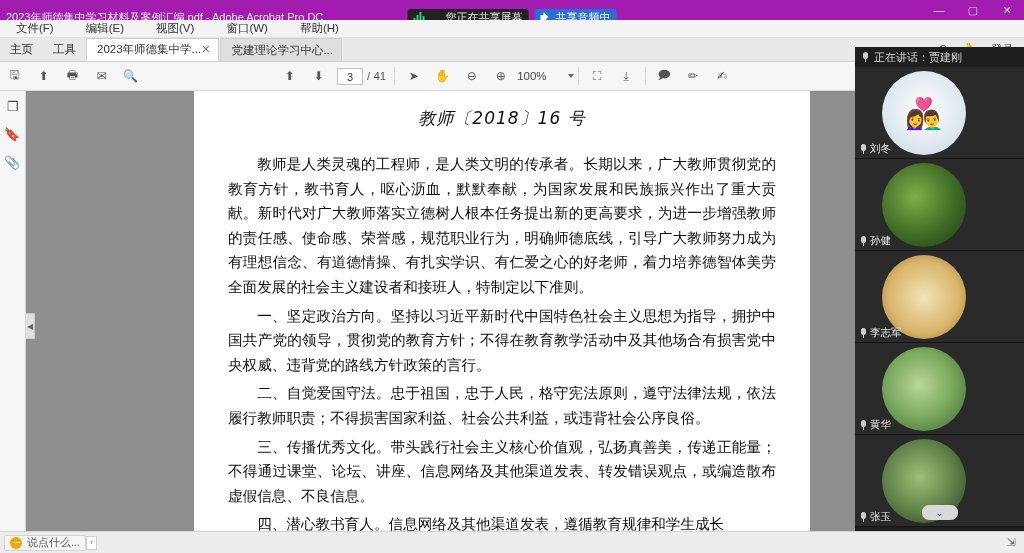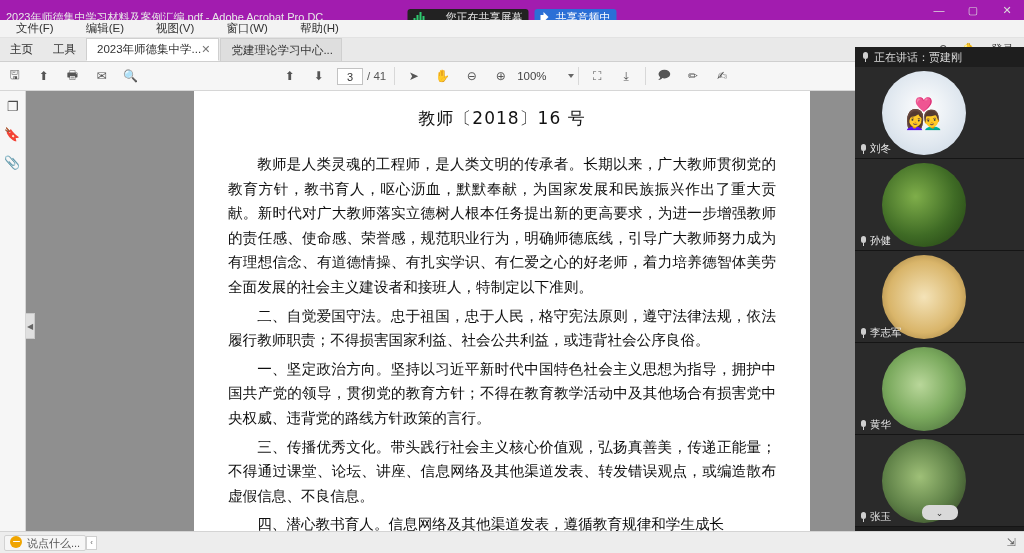--- a/index.html
+++ b/index.html
@@ -139,21 +139,21 @@
   .docarea {
     position: absolute; top: 91px; left: 26px; right: 169px; bottom: 0;
     background: #8f8f8f; overflow: hidden;
   }
   .page {
     position: absolute; left: 168px; top: 0; width: 616px; height: 560px;
     background: #ffffff;
   }
   .doc-title {
     text-align: center; font-family: "DejaVu Sans", sans-serif;
-    font-size: 17px; color: #111; margin-top: 16px; letter-spacing: 1px;
+    font-size: 17px; color: #111; margin-top: 16px; letter-spacing: 1px; font-style: italic;
   }
   .doc-body { padding: 0 34px; margin-top: 22px; }
   .doc-body p {
     font-family: "DejaVu Sans", sans-serif;
     font-size: 14.6px; line-height: 24.6px; color: #0f0f0f;
     text-align: justify; margin: 0 0 4px 0; text-indent: 2em;
   }
   .collapse-tab {
     position: absolute; left: 0; top: 222px; width: 9px; height: 26px;
     background: #e0e0e0; border: 1px solid #c9c9c9; border-left: none;
@@ -210,21 +210,21 @@
     color: #333; font-size: 9px;
   }
 
   
   .bottombar {
     position: absolute; left: 0; bottom: 0; width: 1024px; height: 22px;
     background: #ededed; border-top: 1px solid #d4d4d4;
     display: flex; align-items: center; font-size: 11px; color: #555;
   }
   .chat-pill {
-    display: flex; align-items: flex-start; gap: 5px; margin-left: 4px;
+    display: flex; align-items: center; gap: 5px; margin-left: 4px;
     background: #f6f6f6; border: 1px solid #d2d2d2; border-radius: 2px;
     height: 16px; padding: 0 5px;
   }
   .chat-circle {
     width: 12px; height: 12px; border-radius: 50%; background: #f0a500;
     position: relative;
   }
   .chat-circle::after {
     content: ""; position: absolute; left: 2.5px; top: 5px; width: 7px; height: 1.6px;
     background: #fff; border-radius: 1px;
@@ -330,22 +330,22 @@
     <div class="rail-ico glyph">🔖</div>
     <div class="rail-ico glyph">📎</div>
   </div>
 
   <div class="docarea">
     <div class="collapse-tab">◀</div>
     <div class="page">
       <div class="doc-title">教师〔2018〕16 号</div>
       <div class="doc-body">
         <p>教师是人类灵魂的工程师，是人类文明的传承者。长期以来，广大教师贯彻党的教育方针，教书育人，呕心沥血，默默奉献，为国家发展和民族振兴作出了重大贡献。新时代对广大教师落实立德树人根本任务提出新的更高要求，为进一步增强教师的责任感、使命感、荣誉感，规范职业行为，明确师德底线，引导广大教师努力成为有理想信念、有道德情操、有扎实学识、有仁爱之心的好老师，着力培养德智体美劳全面发展的社会主义建设者和接班人，特制定以下准则。</p>
+        <p>一、坚定政治方向。坚持以习近平新时代中国特色社会主义思想为指导，拥护中国共产党的领导，贯彻党的教育方针；不得在教育教学活动中及其他场合有损害党中央权威、违背党的路线方针政策的言行。</p>
         <p>二、自觉爱国守法。忠于祖国，忠于人民，格守宪法原则，遵守法律法规，依法履行教师职责；不得损害国家利益、社会公共利益，或违背社会公序良俗。</p>
-        <p>一、坚定政治方向。坚持以习近平新时代中国特色社会主义思想为指导，拥护中国共产党的领导，贯彻党的教育方针；不得在教育教学活动中及其他场合有损害党中央权威、违背党的路线方针政策的言行。</p>
         <p>三、传播优秀文化。带头践行社会主义核心价值观，弘扬真善美，传递正能量；不得通过课堂、论坛、讲座、信息网络及其他渠道发表、转发错误观点，或编造散布虚假信息、不良信息。</p>
         <p>四、潜心教书育人。信息网络及其他渠道发表，遵循教育规律和学生成长</p>
       </div>
     </div>
   </div>
 
   <div class="meetpanel">
     <div class="meet-head">
       <span class="mic-ico"></span>
       <span>正在讲话：贾建刚</span>

